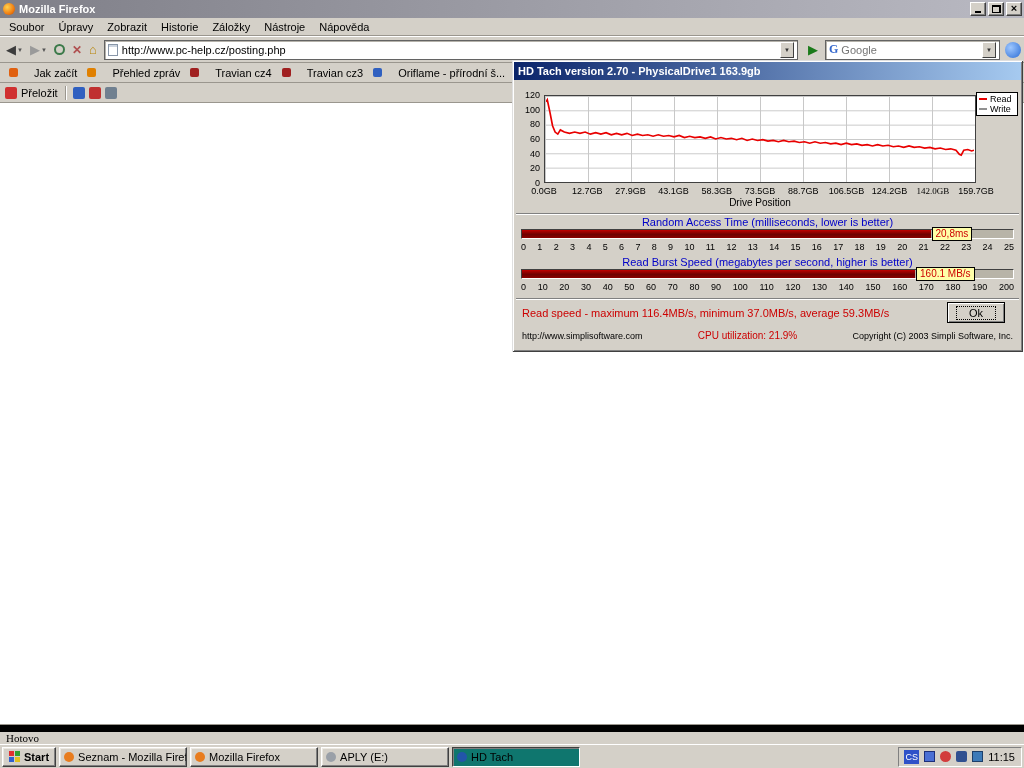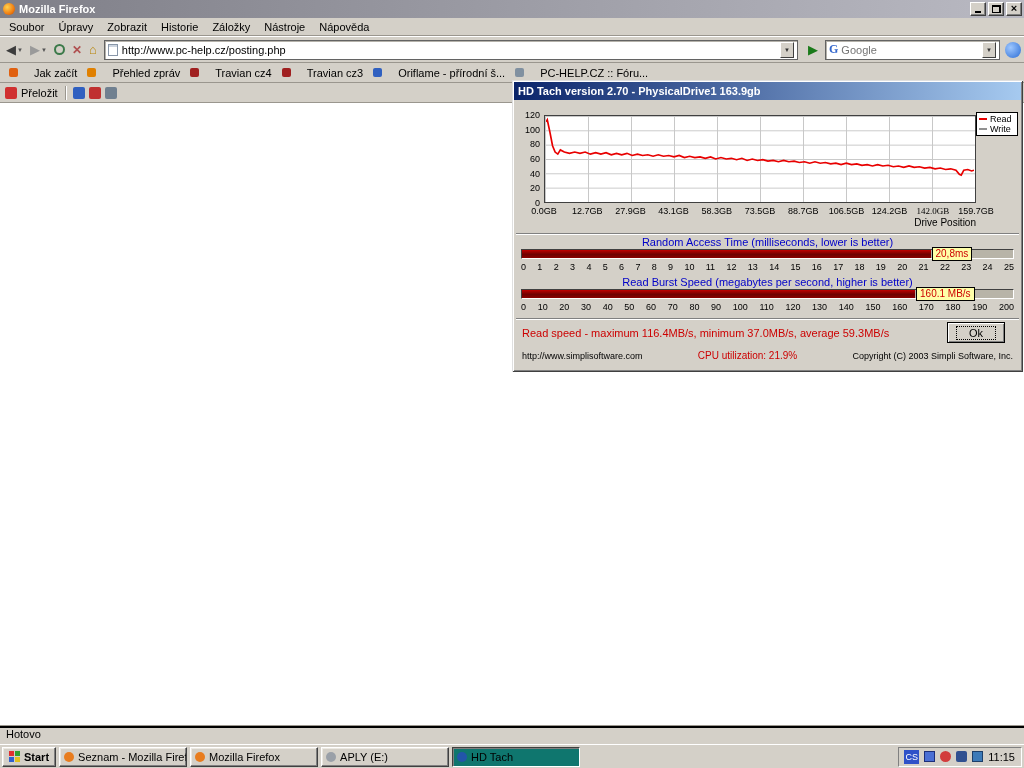--- a/index.html
+++ b/index.html
@@ -62,47 +62,47 @@
                   background:#d4d0c8; border-bottom:1px solid #9a968e; }
   .bm-item { display:flex; align-items:center; gap:16px; padding:1px 5px; font-size:11px; white-space:nowrap; }
   .bm-icon { width:9px; height:9px; border-radius:2px; flex:0 0 auto; }
 
   .extrabar { flex:0 0 20px; display:flex; align-items:center; gap:4px; padding:0 5px;
               background:#d4d0c8; border-bottom:1px solid #9a968e; font-size:11px; }
   .ex-sep { width:1px; height:14px; background:#9a968e; box-shadow:1px 0 0 #fff; margin:0 3px; }
   .ex-icon { width:12px; height:12px; border-radius:2px; }
 
   .content { flex:1; background:#fff; }
-  .statusbar { flex:0 0 18px; background:#d4d0c8; border-top:2px solid #000000;
-               box-shadow:0 -1px 0 #9a968e; display:flex; align-items:flex-start;
-               padding:0 6px; font-size:11px; }
+  .statusbar { flex:0 0 18px; background:#d4d0c8; border-top:7px solid #000000;
+               box-shadow:0 -1px 0 #9a968e; display:flex; align-items:center;
+               padding:0 6px; font-size:11px;font-family:Liberation Serif, serif; }
 
   
-  .hdtach { position:absolute; left:512px; top:80px; width:511px; height:292px;
+  .hdtach { position:absolute; left:512px; top:60px; width:511px; height:292px;
             background:#d4d0c8; padding:2px;
             box-shadow:inset 1px 1px 0 #dfdfdf, inset -1px -1px 0 #404040,
                        inset 2px 2px 0 #fff, inset -2px -2px 0 #808080; }
   .hd-titlebar { height:18px; background:linear-gradient(to right,#0a246a,#a6caf0);
                  color:#fff; font-size:11px; font-weight:bold; display:flex;
                  align-items:center; padding:0 4px; }
   .hd-body { position:relative; height:calc(100% - 18px); }
   .hd-section-title { position:absolute; left:0; right:0; text-align:center;
                       color:#0000c8; font-size:11px; }
   .plot-wrap { position:absolute; left:30px; top:15px; width:432px; height:88px; }
   .plot { position:absolute; inset:0; background-color:#fff; border:1px solid #404040;
           background-image:linear-gradient(to right,#c8c8c8 1px,transparent 1px),
                            linear-gradient(to bottom,#c8c8c8 1px,transparent 1px);
           background-size:10% 16.6667%; }
   .plot svg { position:absolute; inset:1px; width:calc(100% - 2px); height:calc(100% - 2px); }
   .ylabel { position:absolute; right:calc(100% + 4px); transform:translateY(-50%);
             font-size:9px; white-space:nowrap; }
   .xlabels { position:absolute; top:calc(100% + 3px); left:0; width:100%; height:10px; }
   .xlabel { position:absolute; transform:translateX(-50%); font-size:9px; white-space:nowrap; }
   .drive-pos { position:absolute; top:calc(100% + 14px); left:0; width:100%;
-               text-align:right; font-size:10px; }
+               text-align:center; font-size:10px; }
   .legend { position:absolute; top:12px; right:3px; width:42px; background:#fff;
             border:1px solid #000; padding:1px 2px; font-size:9px; }
   .legend-row { display:flex; align-items:center; gap:3px; line-height:10px; }
   .legend-swatch { width:8px; height:2px; flex:0 0 auto; }
   .hd-sep { position:absolute; left:2px; right:2px; height:2px;
             border-top:1px solid #808080; border-bottom:1px solid #fff; }
   .gauge { position:absolute; left:7px; right:7px; height:10px; background:#b8b4a8;
            border:1px solid; border-color:#404040 #fff #fff #404040; }
   .gauge-fill { position:absolute; left:0; top:0; height:100%;
                 background:linear-gradient(to bottom,#c00000,#700000 55%,#8b0000); }

